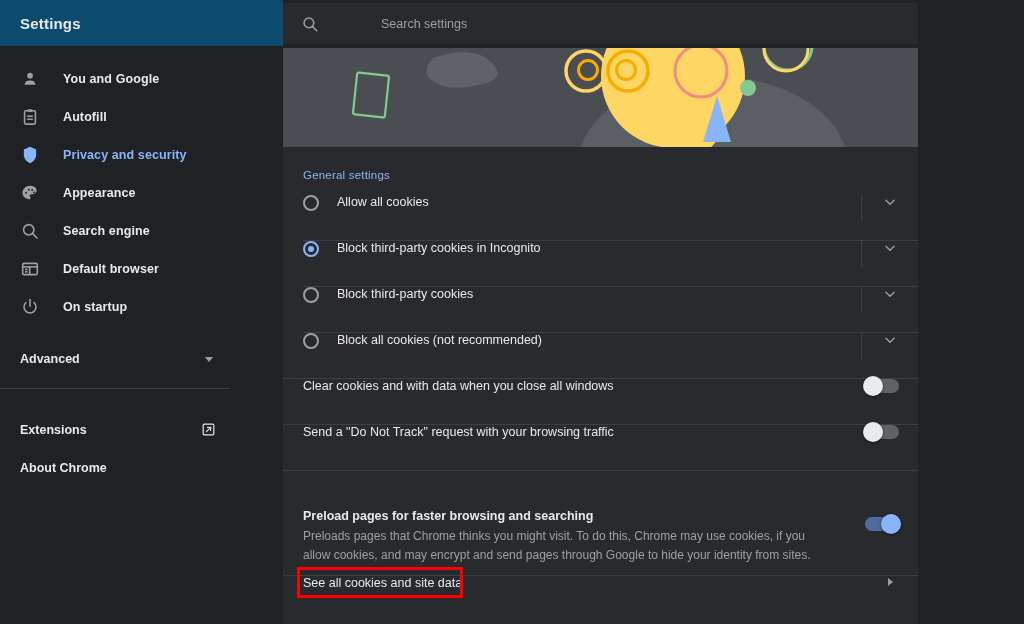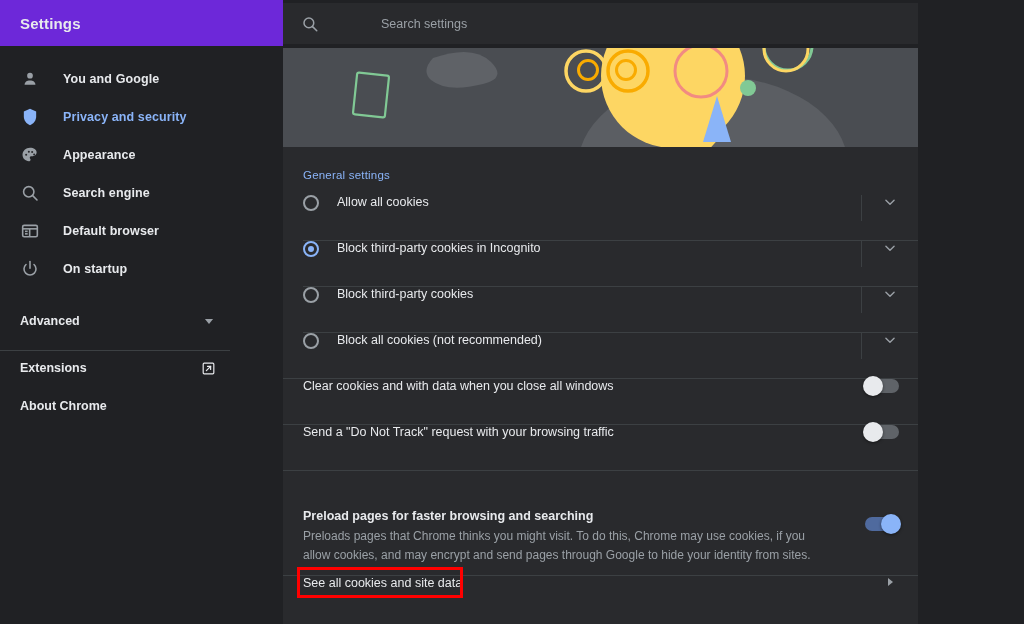--- a/index.html
+++ b/index.html
@@ -11,21 +11,21 @@
   }
   .app { position: relative; width: 1024px; height: 624px; background: #202124; }
 
   
   .topbar {
     position: absolute; left: 0; top: 0; width: 1024px; height: 46px;
     background: #202124;
   }
   .topbar-left {
     position: absolute; left: 0; top: 0; width: 283px; height: 46px;
-    background: #6d28d9; display: flex; align-items: center;
+    background: #0c4a6e; display: flex; align-items: center;
   }
   .settings-title {
     margin-left: 20px; color: #e8eaed; font-size: 15px; font-weight: bold;
     letter-spacing: .2px;
   }
   .searchbox {
     position: absolute; left: 283px; top: 3px; width: 635px; height: 41px;
     background: #292a2d; display: flex; align-items: center; gap: 48px;
   }
   .search-icon { margin-left: 18px; width: 18px; height: 18px; display:block; }
@@ -62,21 +62,21 @@
   }
   .advanced-label {
     font-size: 12.5px; font-weight: bold; color: #e8eaed; flex: 1;
   }
   .caret-down { width: 14px; height: 14px; display:block; color: #9aa0a6; }
 
   .nav-divider {
     height: 1px; background: #3c4043; margin: 10px 8px 10px 0; width: 230px;
   }
   .plain-row {
-    display: flex; align-items: flex-start; height: 38px;
+    display: flex; align-items: flex-end; height: 38px;
     padding: 0 22px 0 20px; cursor: pointer;
   }
   .plain-label { font-size: 12.5px; font-weight: bold; color: #e8eaed; flex: 1; }
   .ext-ico { width: 15px; height: 15px; display:block; color:#e8eaed; }
 
   
   .content {
     position: absolute; left: 283px; top: 48px; width: 635px; height: 578px;
     background: #202124;
   }
@@ -180,20 +180,29 @@
   <nav class="sidebar">
 
     <div class="nav-item">
       <svg class="nav-ico" viewBox="0 0 24 24" fill="currentColor">
         <circle cx="12" cy="8" r="3.4"></circle>
           <path d="M5.5 19c0-3.4 2.9-5.2 6.5-5.2S18.5 15.6 18.5 19z"></path>
       </svg>
       <span class="nav-label">You and Google</span>
     </div>
 
+    <div class="nav-item">
+      <svg class="nav-ico" viewBox="0 0 24 24" fill="none" stroke="currentColor" stroke-width="1.9">
+        <rect x="5.5" y="4.5" width="13" height="16" rx="1.6"></rect>
+        <rect x="9" y="2.6" width="6" height="3.4" rx="1.1" fill="currentColor" stroke="none"></rect>
+        <line x1="8.6" y1="11" x2="15.4" y2="11"></line>
+          <line x1="8.6" y1="14.6" x2="15.4" y2="14.6"></line>
+      </svg>
+      <span class="nav-label">Autofill</span>
+    </div>
 
     <div class="nav-item active">
       <svg class="nav-ico" viewBox="0 0 24 24" fill="currentColor">
         <path d="M12 2.2 4.6 5.3v6.1c0 4.7 3.1 9 7.4 10.4 4.3-1.4 7.4-5.7 7.4-10.4V5.3z"></path>
       </svg>
       <span class="nav-label">Privacy and security</span>
     </div>
 
     <div class="nav-item">
       <svg class="nav-ico" viewBox="0 0 24 24" fill="currentColor">

